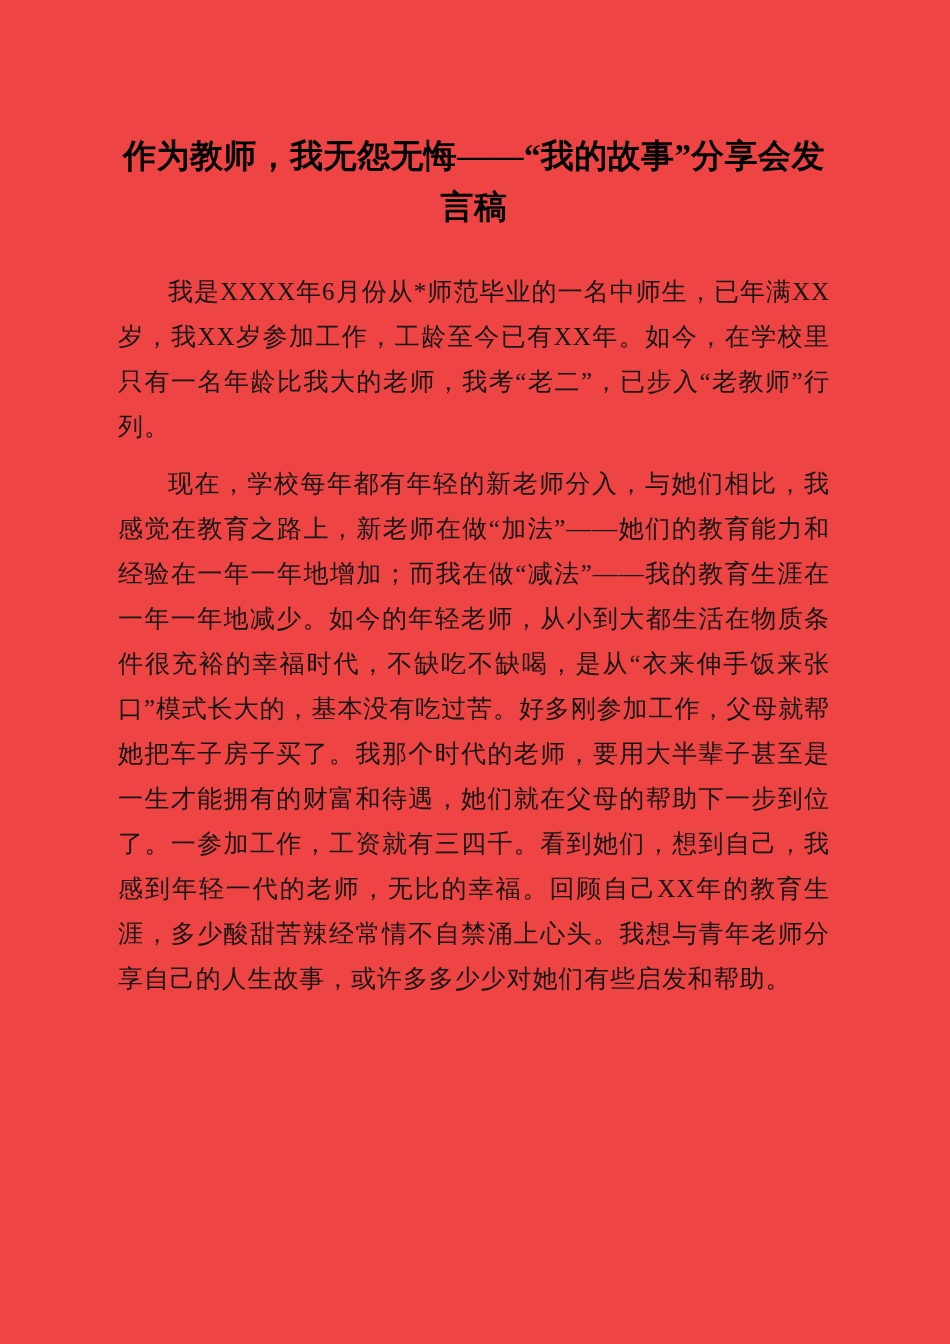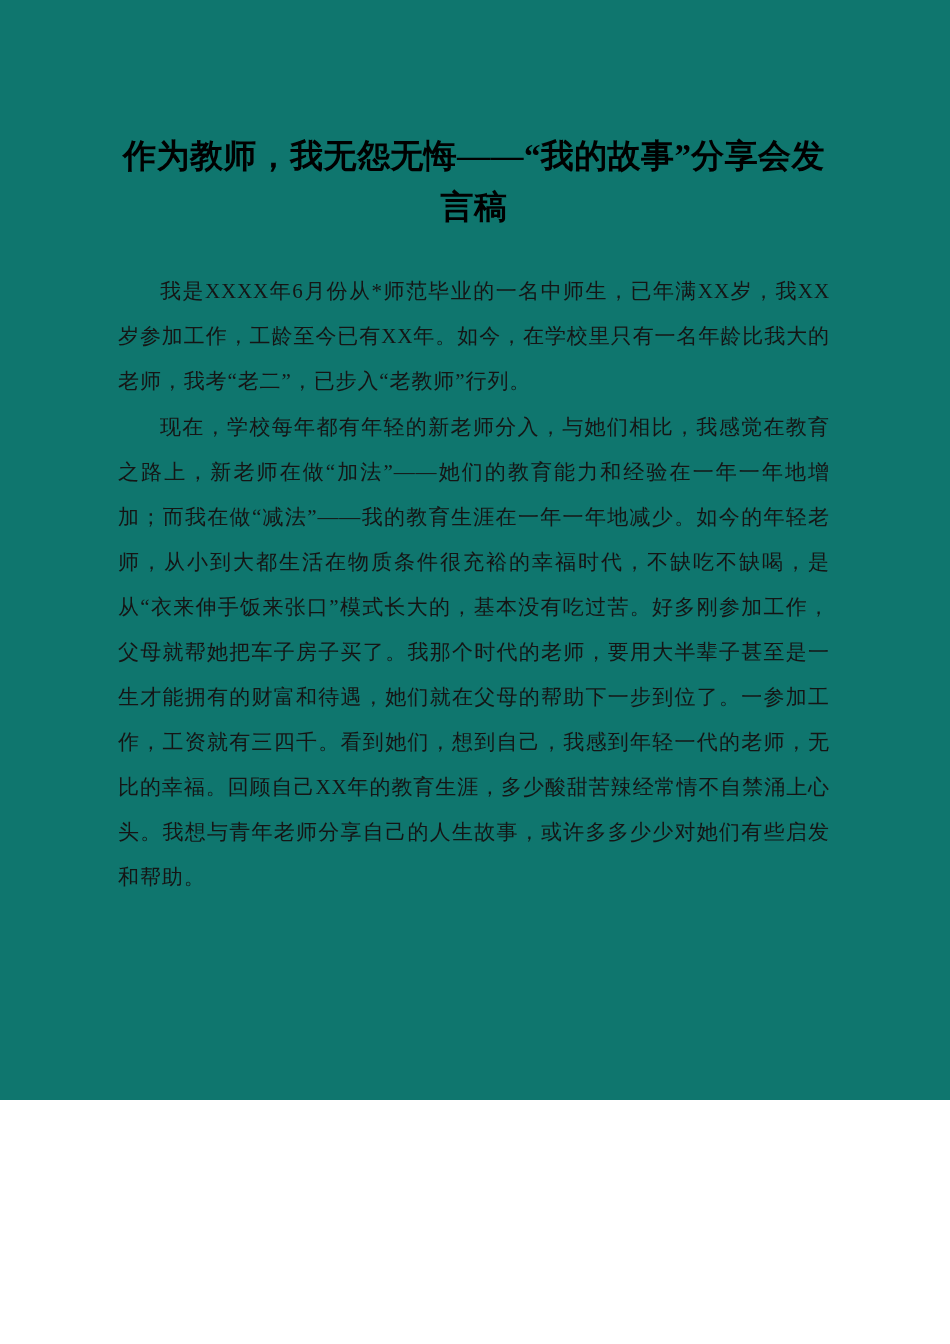--- a/index.html
+++ b/index.html
@@ -4,22 +4,22 @@
 <style>
   html, body {
     margin: 0;
     padding: 0;
     background: #ffffff;
   }
 
   .page {
     position: relative;
     width: 950px;
-    height: 1100px;
-    background: #0f766e;
+    height: 1344px;
+    background: #ef4444;
     margin: 0 auto;
     overflow: hidden;
     box-sizing: border-box;
     text-decoration: underline;
   }
 
   .doc-body {
     position: absolute;
     left: 118px;
     top: 0;
@@ -39,33 +39,33 @@
     text-rendering: optimizeLegibility;
   }
 
   .para-block {
     margin-top: 36px;
   }
 
   p.para {
     margin: 0 0 0 0;
     font-family: "Liberation Serif", "DejaVu Serif", serif;
-    font-size: 21px;
+    font-size: 25px;
     line-height: 45px;
     color: #151515;
     text-align: justify;
     text-justify: inter-ideograph;
     text-indent: 2em;
     letter-spacing: 0.9px;
     word-break: break-all;
     -webkit-font-smoothing: antialiased;
   }
 
   p.para + p.para {
-    margin-top: 1px;
+    margin-top: 12px;
   }
 </style>
 </head>
 <body>
 
 <div class="page">
   <div class="doc-body">
 
     <h1 class="doc-title">作为教师，我无怨无悔——“我的故事”分享会发言稿</h1>
 

